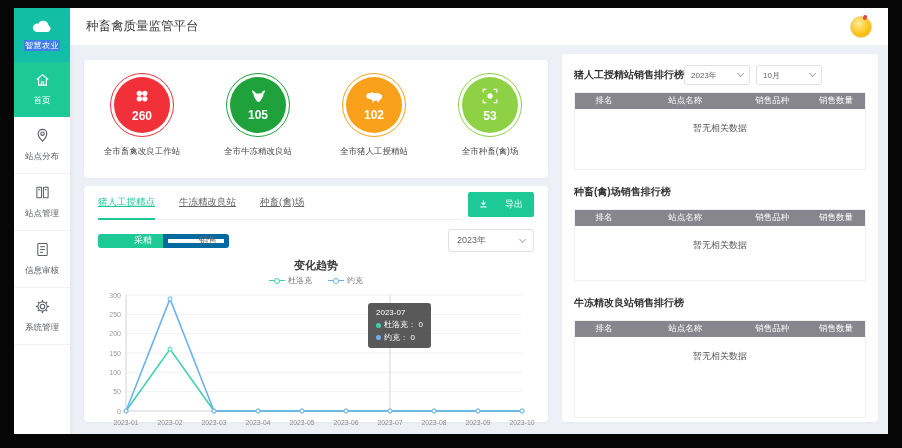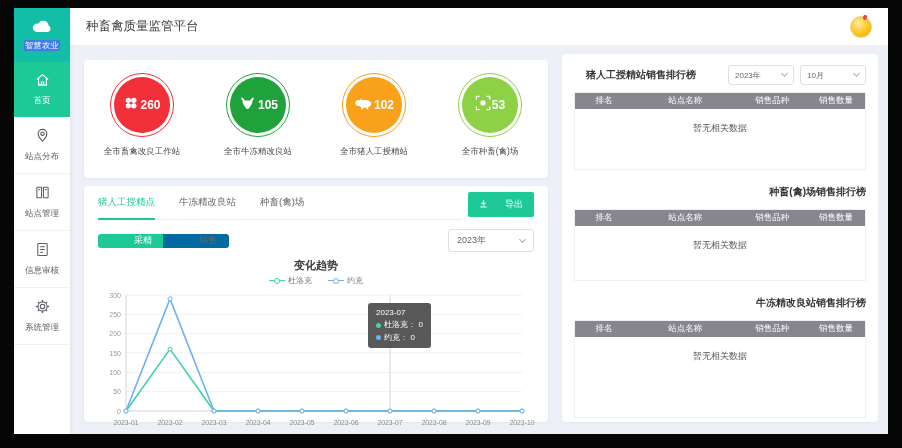--- a/index.html
+++ b/index.html
@@ -55,41 +55,41 @@
     position: absolute; left: 70px; top: 52px; width: 464px; height: 118px;
     display: flex; justify-content: space-around; align-items: flex-start; padding-top: 13px;
   }
   .stat-item { display: flex; flex-direction: column; align-items: center; width: 25%; }
   .ring {
     width: 64px; height: 64px; border: 1.5px solid var(--c); border-radius: 50%;
     display: flex; align-items: center; justify-content: center;
   }
   .bubble {
     width: 56px; height: 56px; border-radius: 50%; background: var(--c); color: #fff;
-    display: flex; flex-direction: row; align-items: center; justify-content: center; gap: 1px;
+    display: flex; flex-direction: column; align-items: center; justify-content: center; gap: 1px;
   }
   .bubble .num { font-size: 12px; font-weight: bold; }
   .stat-label { margin-top: 9px; font-size: 8.5px; color: #4a4a4a; }
   
   .chart-card { position: absolute; left: 70px; top: 178px; width: 464px; height: 236px; }
   .tabs-row { position: relative; padding: 10px 14px 0; }
   .tabs { display: flex; gap: 24px; border-bottom: 1px solid #ececec; width: calc(100% - 72px); }
-  .tab { font-size: 9.5px; color: #666; padding-bottom: 9px; cursor: pointer; white-space: nowrap; }
+  .tab { font-size: 9.5px; color: #666; padding-bottom: 9px; cursor: pointer; white-space: nowrap; text-decoration: underline; }
   .tab.active { color: #1ec998; border-bottom: 2px solid #1ec998; margin-bottom: -1px; }
   .export-btn {
     position: absolute; right: 14px; top: 6px;
     background: #1ec998; color: #fff; font-size: 9px; border: none; border-radius: 2px;
     padding: 6px 11px; display: flex; align-items: center; gap: 17px; cursor: pointer;
     font-family: "Liberation Sans", sans-serif;
   }
   .controls-row { display: flex; justify-content: space-between; align-items: center; padding: 9px 14px 0; }
   .segmented { display: flex; }
   .seg-btn {
     width: 66px; height: 14px; font-size: 9px; display: flex; align-items: center; justify-content: center;
-    border: 7px solid #0369a1; background: #fff; color: #666; cursor: pointer;
+    border: 5px solid #0369a1; background: #fff; color: #666; cursor: pointer;
     font-family: "Liberation Sans", sans-serif;
     padding-left: 24px;
   }
   .seg-btn:first-child { border-radius: 3px 0 0 3px; }
   .seg-btn:last-child { border-radius: 0 3px 3px 0; margin-left: -1px; }
   .seg-btn.active { background: #1ec998; border-color: #1ec998; color: #fff; }
   .select {
     height: 23px; min-width: 86px; border: 1px solid #e0e0e0; border-radius: 3px; background: #fff;
     font-size: 9px; color: #666; display: flex; align-items: center; justify-content: space-between;
     padding: 0 8px; cursor: pointer;
@@ -114,21 +114,21 @@
     font-size: 8px; line-height: 1.55; padding: 4px 8px; pointer-events: none; white-space: nowrap;
   }
   .tt-row { display: flex; align-items: center; gap: 3px; }
   .tt-dot { width: 5px; height: 5px; border-radius: 50%; background: var(--c); flex: none; }
   
   .right-card {
     position: absolute; left: 548px; top: 46px; width: 316px; height: 368px;
     padding: 10px 12px; display: flex; flex-direction: column; overflow: hidden;
   }
   .rank-section { margin-bottom: 11px; }
-  .rank-head { display: flex; justify-content: flex-end; align-items: center; height: 22px; gap: 32px; }
+  .rank-head { display: flex; justify-content: flex-start; align-items: center; height: 22px; }
   .rank-title { font-size: 10px; font-weight: bold; color: #333; }
   .rank-filters { display: flex; gap: 6px; }
   .rank-table { margin-top: 6px; border: 1px solid #f0f0f0; }
   .rank-thead {
     display: flex; background: #87868f; color: #fff; font-size: 8.5px; height: 16px;
     align-items: center; text-align: center;
   }
   .col-rank { width: 20%; } .col-name { width: 36%; } .col-breed { width: 24%; } .col-qty { width: 20%; }
   .rank-empty { text-align: center; font-size: 9px; color: #555; padding-top: 13px; }
   .rank-empty.h1 { height: 60px; } .rank-empty.h2 { height: 54px; } .rank-empty.h3 { height: 80px; }

